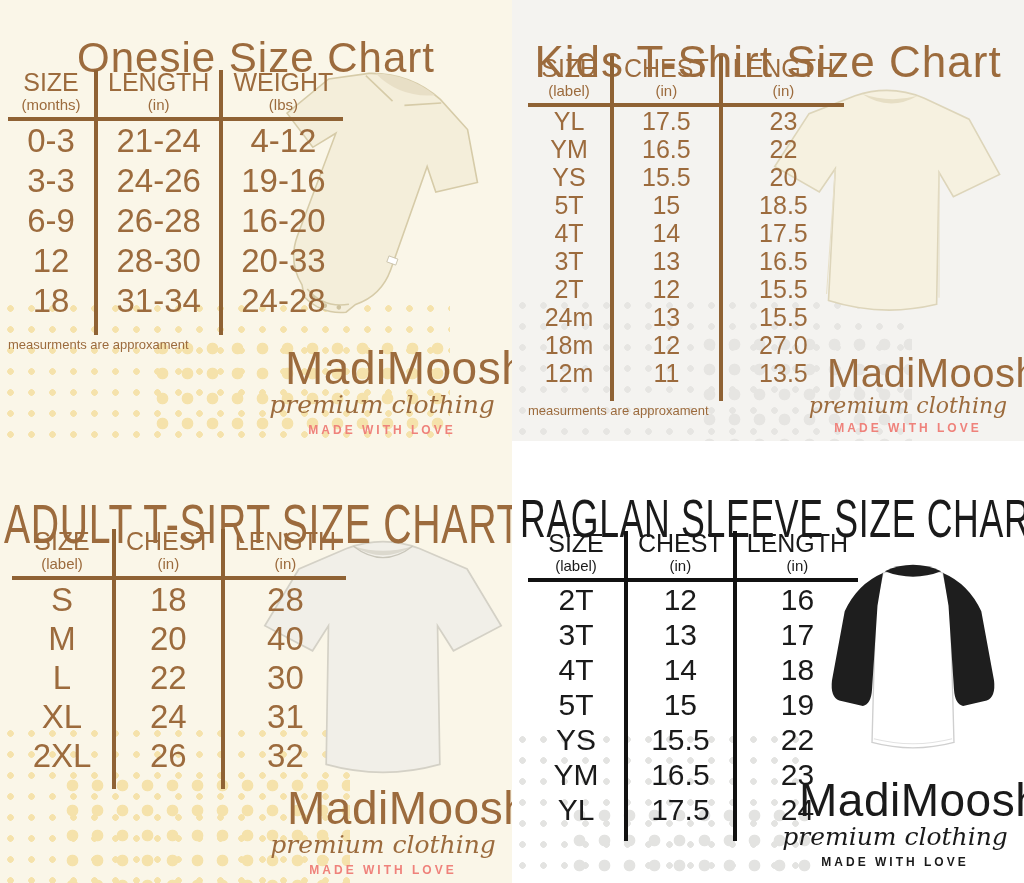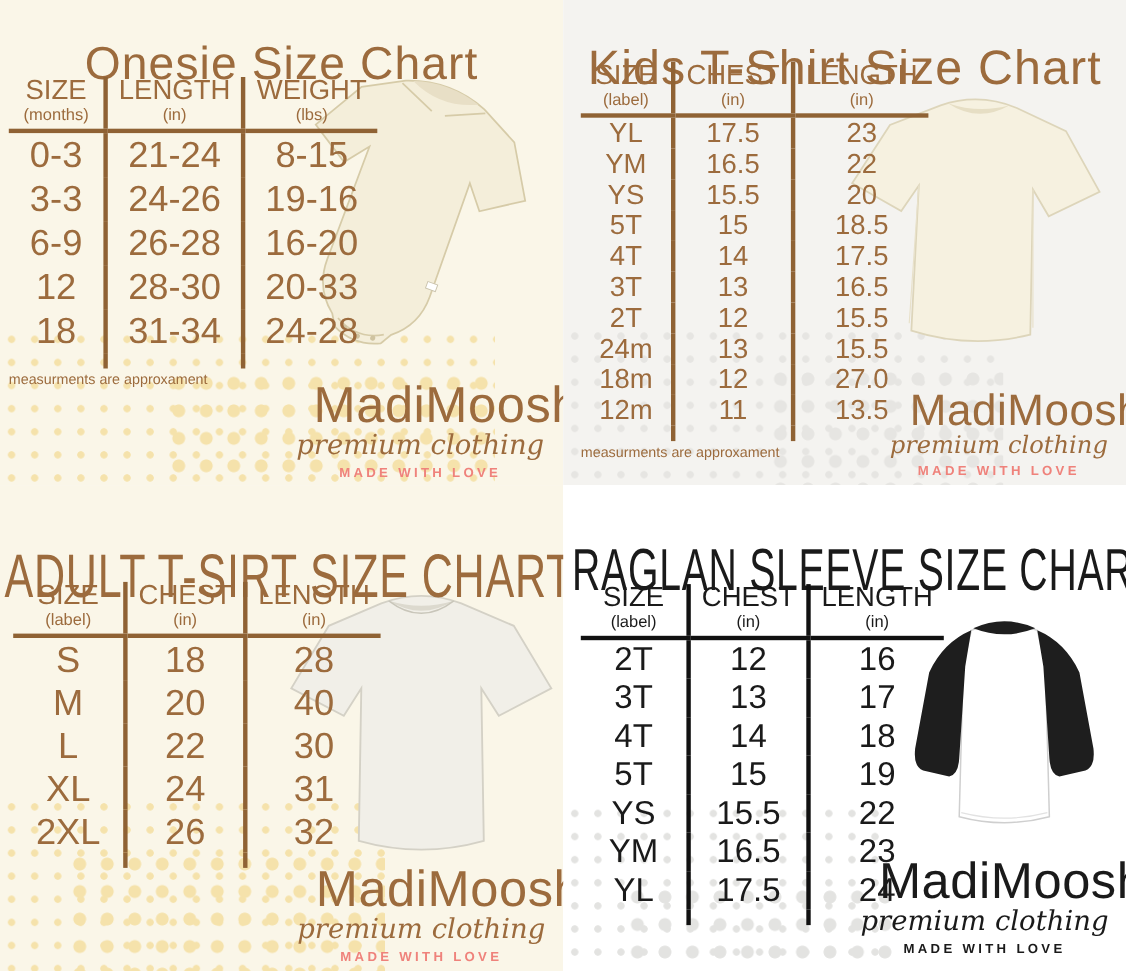--- a/index.html
+++ b/index.html
@@ -100,21 +100,21 @@
               <th>
                 <span class="col-label">WEIGHT</span>
                 <span class="unit">(lbs)</span>
               </th>
             </tr>
           </thead>
           <tbody>
             <tr>
               <td>0-3</td>
               <td>21-24</td>
-              <td>8-15</td>
+              <td>4-12</td>
             </tr>
             <tr>
               <td>3-3</td>
               <td>24-26</td>
               <td>19-16</td>
             </tr>
             <tr>
               <td>6-9</td>
               <td>26-28</td>
               <td>16-20</td>

